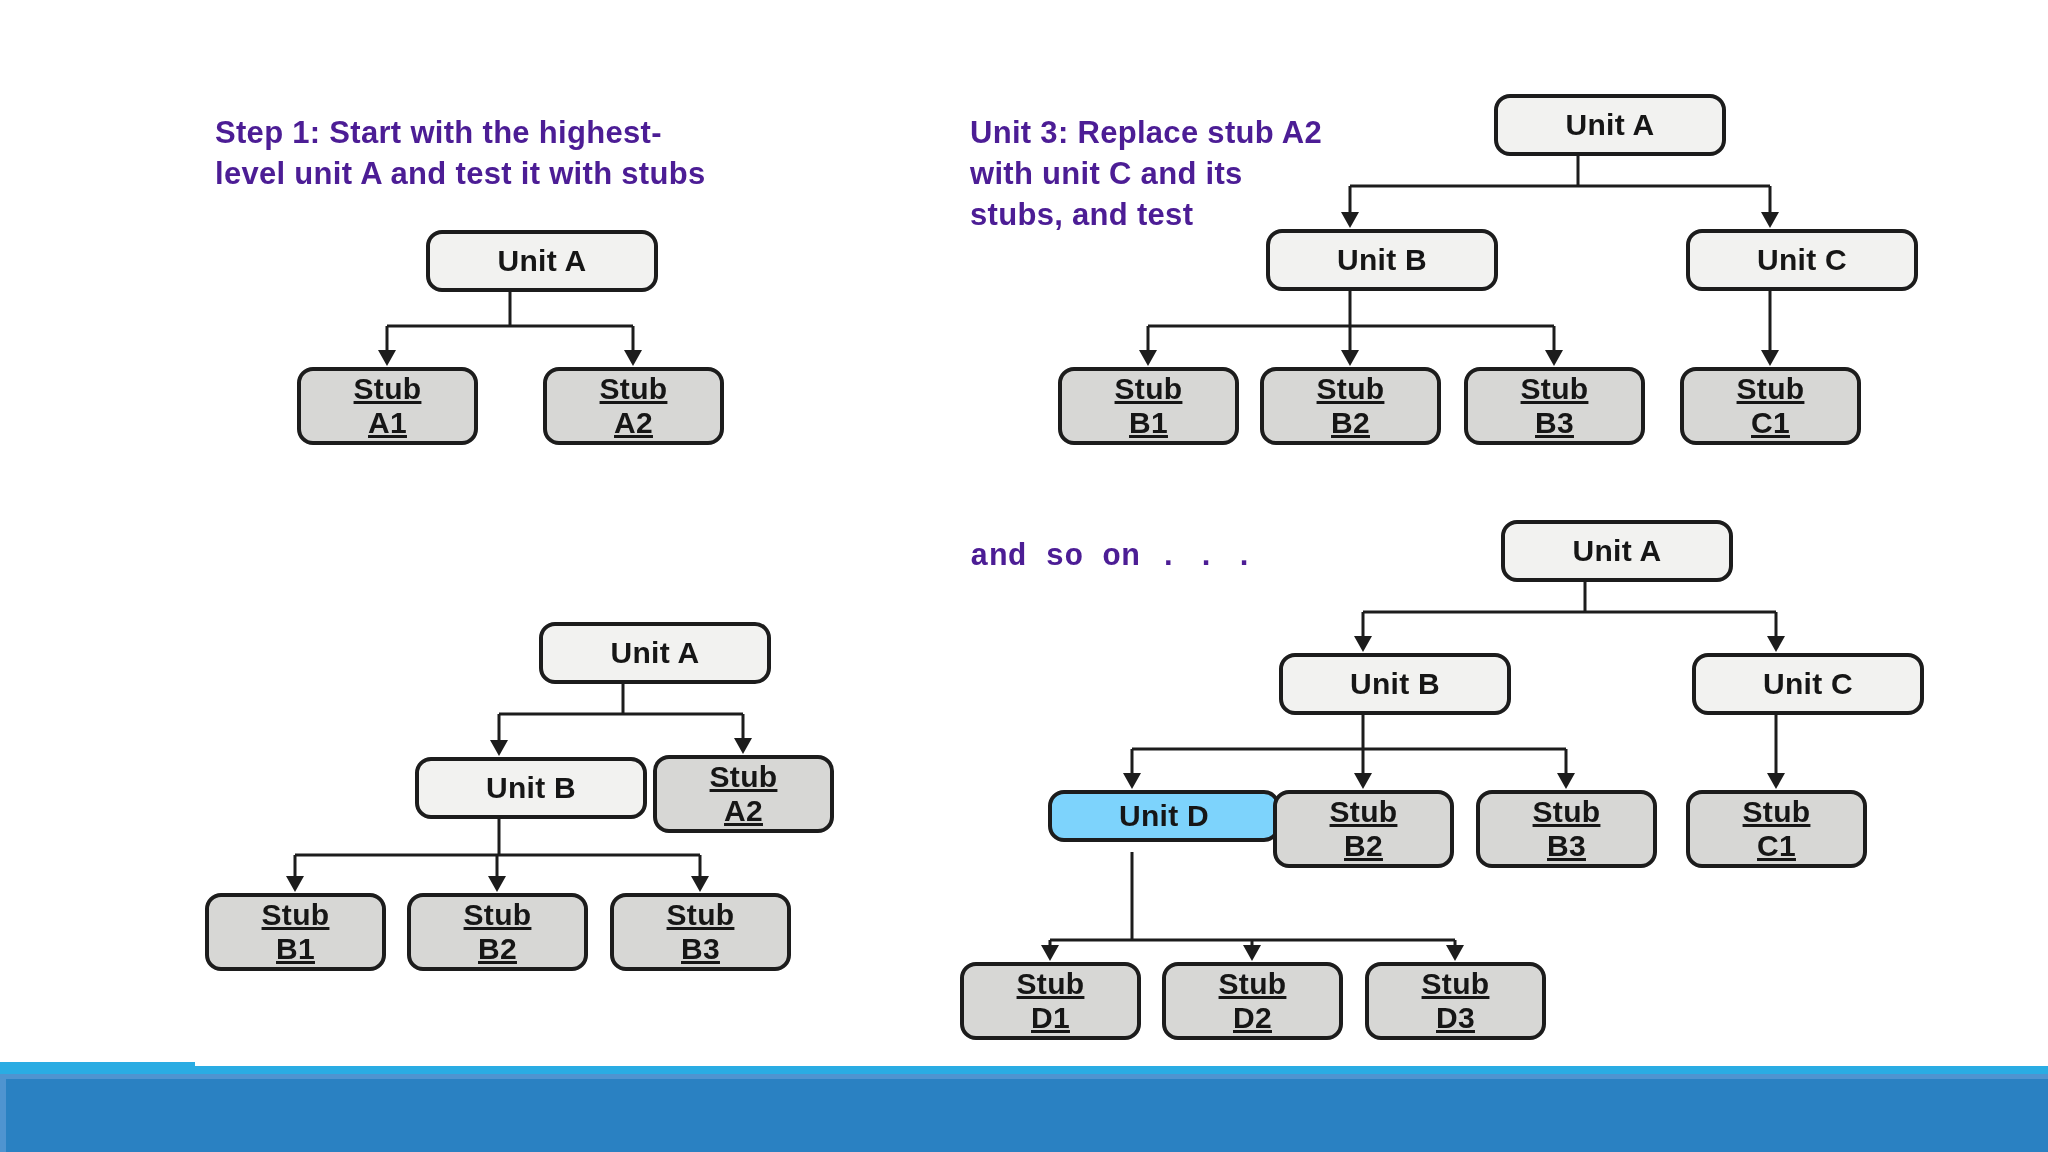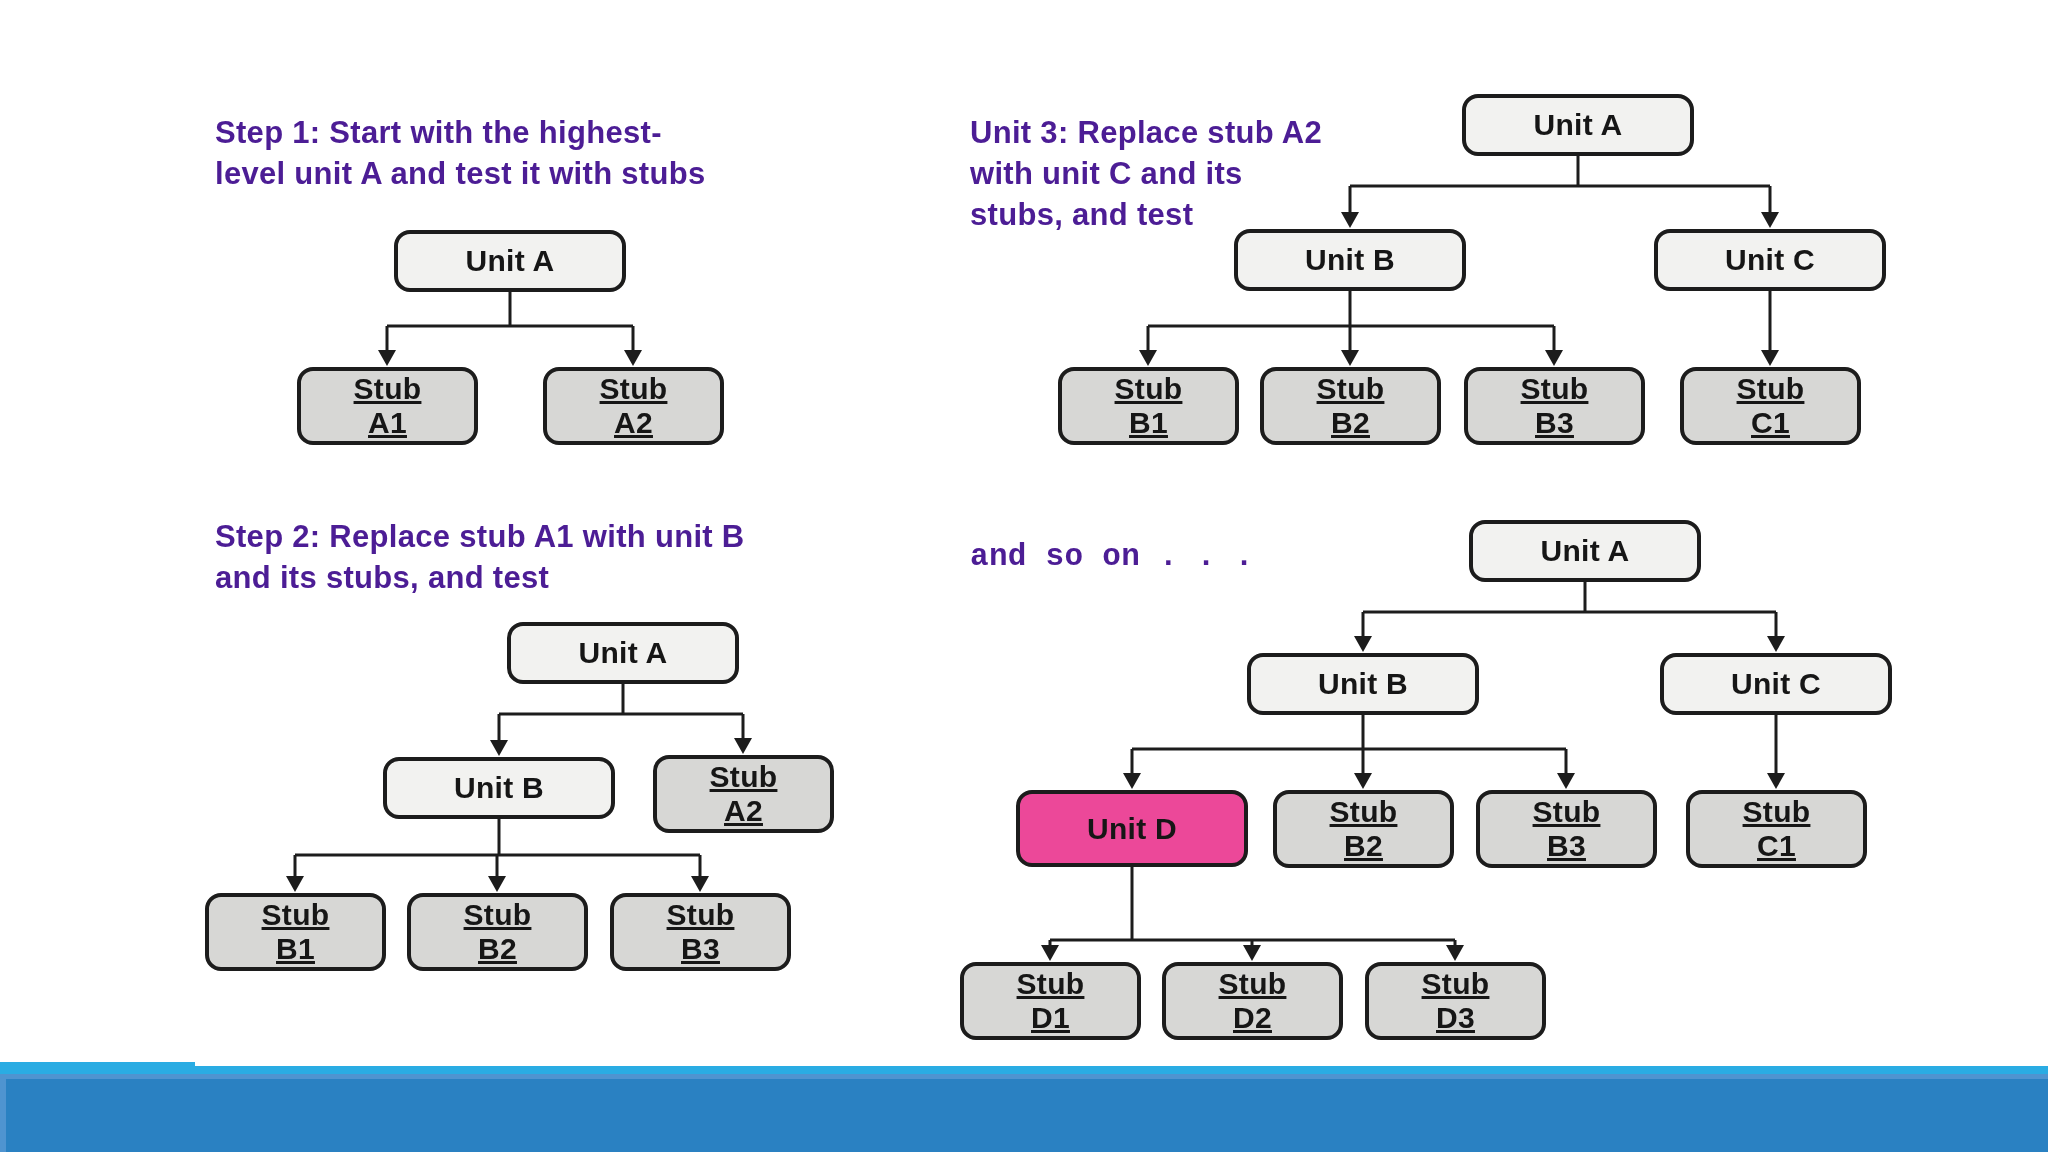--- a/index.html
+++ b/index.html
@@ -35,21 +35,21 @@
     align-items: center;
     justify-content: center;
     text-align: center;
     font-size: 30px;
     line-height: 34px;
     font-weight: 600;
     color: #161616;
     letter-spacing: 0.3px;
     white-space: pre-line;
   }
-  .unit { background: #f2f2f0; }
+  .unit { background: #f2f2f0; margin-left: 32px; }
   .stub { background: #d7d7d5; text-decoration: underline; }
   #connectors {
     position: absolute;
     left: 0; top: 0;
     width: 2048px; height: 1152px;
   }
   .bar { position: absolute; left: 0; }
   #bar-light-left   { top: 1062px; width: 195px;  height: 8px;  }
   #bar-light        { top: 1066px; width: 2048px; height: 8px;  }
   #bar-mid          { top: 1074px; width: 2048px; height: 5px;  }
@@ -89,22 +89,20 @@
       <polygon points="1557,773 1575,773 1566,789"></polygon>
       <polygon points="1767,773 1785,773 1776,789"></polygon>
       <polygon points="1041,945 1059,945 1050,961"></polygon>
       <polygon points="1243,945 1261,945 1252,961"></polygon>
       <polygon points="1446,945 1464,945 1455,961"></polygon>
     </g>
   </svg>
 
   <div class="caption" style="left:215px;top:112px;width:560px;">Step 1: Start with the highest-
 level unit A and test it with stubs</div>
-  <div class="caption" style="left:215px;top:516px;width:600px;">Step 2: Replace stub A1 with unit B
-and its stubs, and test</div>
   <div class="caption" style="left:970px;top:112px;width:430px;">Unit 3: Replace stub A2
 with unit C and its
 stubs, and test</div>
   <div class="caption" style="left:970px;top:536px;width:300px;font-family:Liberation Mono, monospace;">and so on . . .</div>
 
   <div class="node unit" style="left: 394px; top: 230px; width: 232px; height: 62px; background: rgb(242, 242, 240);">Unit A</div>
   <div class="node stub" style="left: 297px; top: 367px; width: 181px; height: 78px; background: rgb(215, 215, 213);">Stub
 A1</div>
   <div class="node stub" style="left: 543px; top: 367px; width: 181px; height: 78px; background: rgb(215, 215, 213);">Stub
 A2</div>
@@ -128,21 +126,21 @@
   <div class="node stub" style="left: 1260px; top: 367px; width: 181px; height: 78px; background: rgb(215, 215, 213);">Stub
 B2</div>
   <div class="node stub" style="left: 1464px; top: 367px; width: 181px; height: 78px; background: rgb(215, 215, 213);">Stub
 B3</div>
   <div class="node stub" style="left: 1680px; top: 367px; width: 181px; height: 78px; background: rgb(215, 215, 213);">Stub
 C1</div>
 
   <div class="node unit" style="left: 1469px; top: 520px; width: 232px; height: 62px; background: rgb(242, 242, 240);">Unit A</div>
   <div class="node unit" style="left: 1247px; top: 653px; width: 232px; height: 62px; background: rgb(242, 242, 240);">Unit B</div>
   <div class="node unit" style="left: 1660px; top: 653px; width: 232px; height: 62px; background: rgb(242, 242, 240);">Unit C</div>
-  <div class="node unit" style="left: 1016px; top: 790px; width: 232px; height: 77px; background: #ec4899;">Unit D</div>
+  <div class="node unit" style="left: 1016px; top: 790px; width: 232px; height: 52px; background: #7dd3fc;">Unit D</div>
   <div class="node stub" style="left: 1273px; top: 790px; width: 181px; height: 78px; background: rgb(215, 215, 213);">Stub
 B2</div>
   <div class="node stub" style="left: 1476px; top: 790px; width: 181px; height: 78px; background: rgb(215, 215, 213);">Stub
 B3</div>
   <div class="node stub" style="left: 1686px; top: 790px; width: 181px; height: 78px; background: rgb(215, 215, 213);">Stub
 C1</div>
   <div class="node stub" style="left: 960px; top: 962px; width: 181px; height: 78px; background: rgb(215, 215, 213);">Stub
 D1</div>
   <div class="node stub" style="left: 1162px; top: 962px; width: 181px; height: 78px; background: rgb(215, 215, 213);">Stub
 D2</div>

